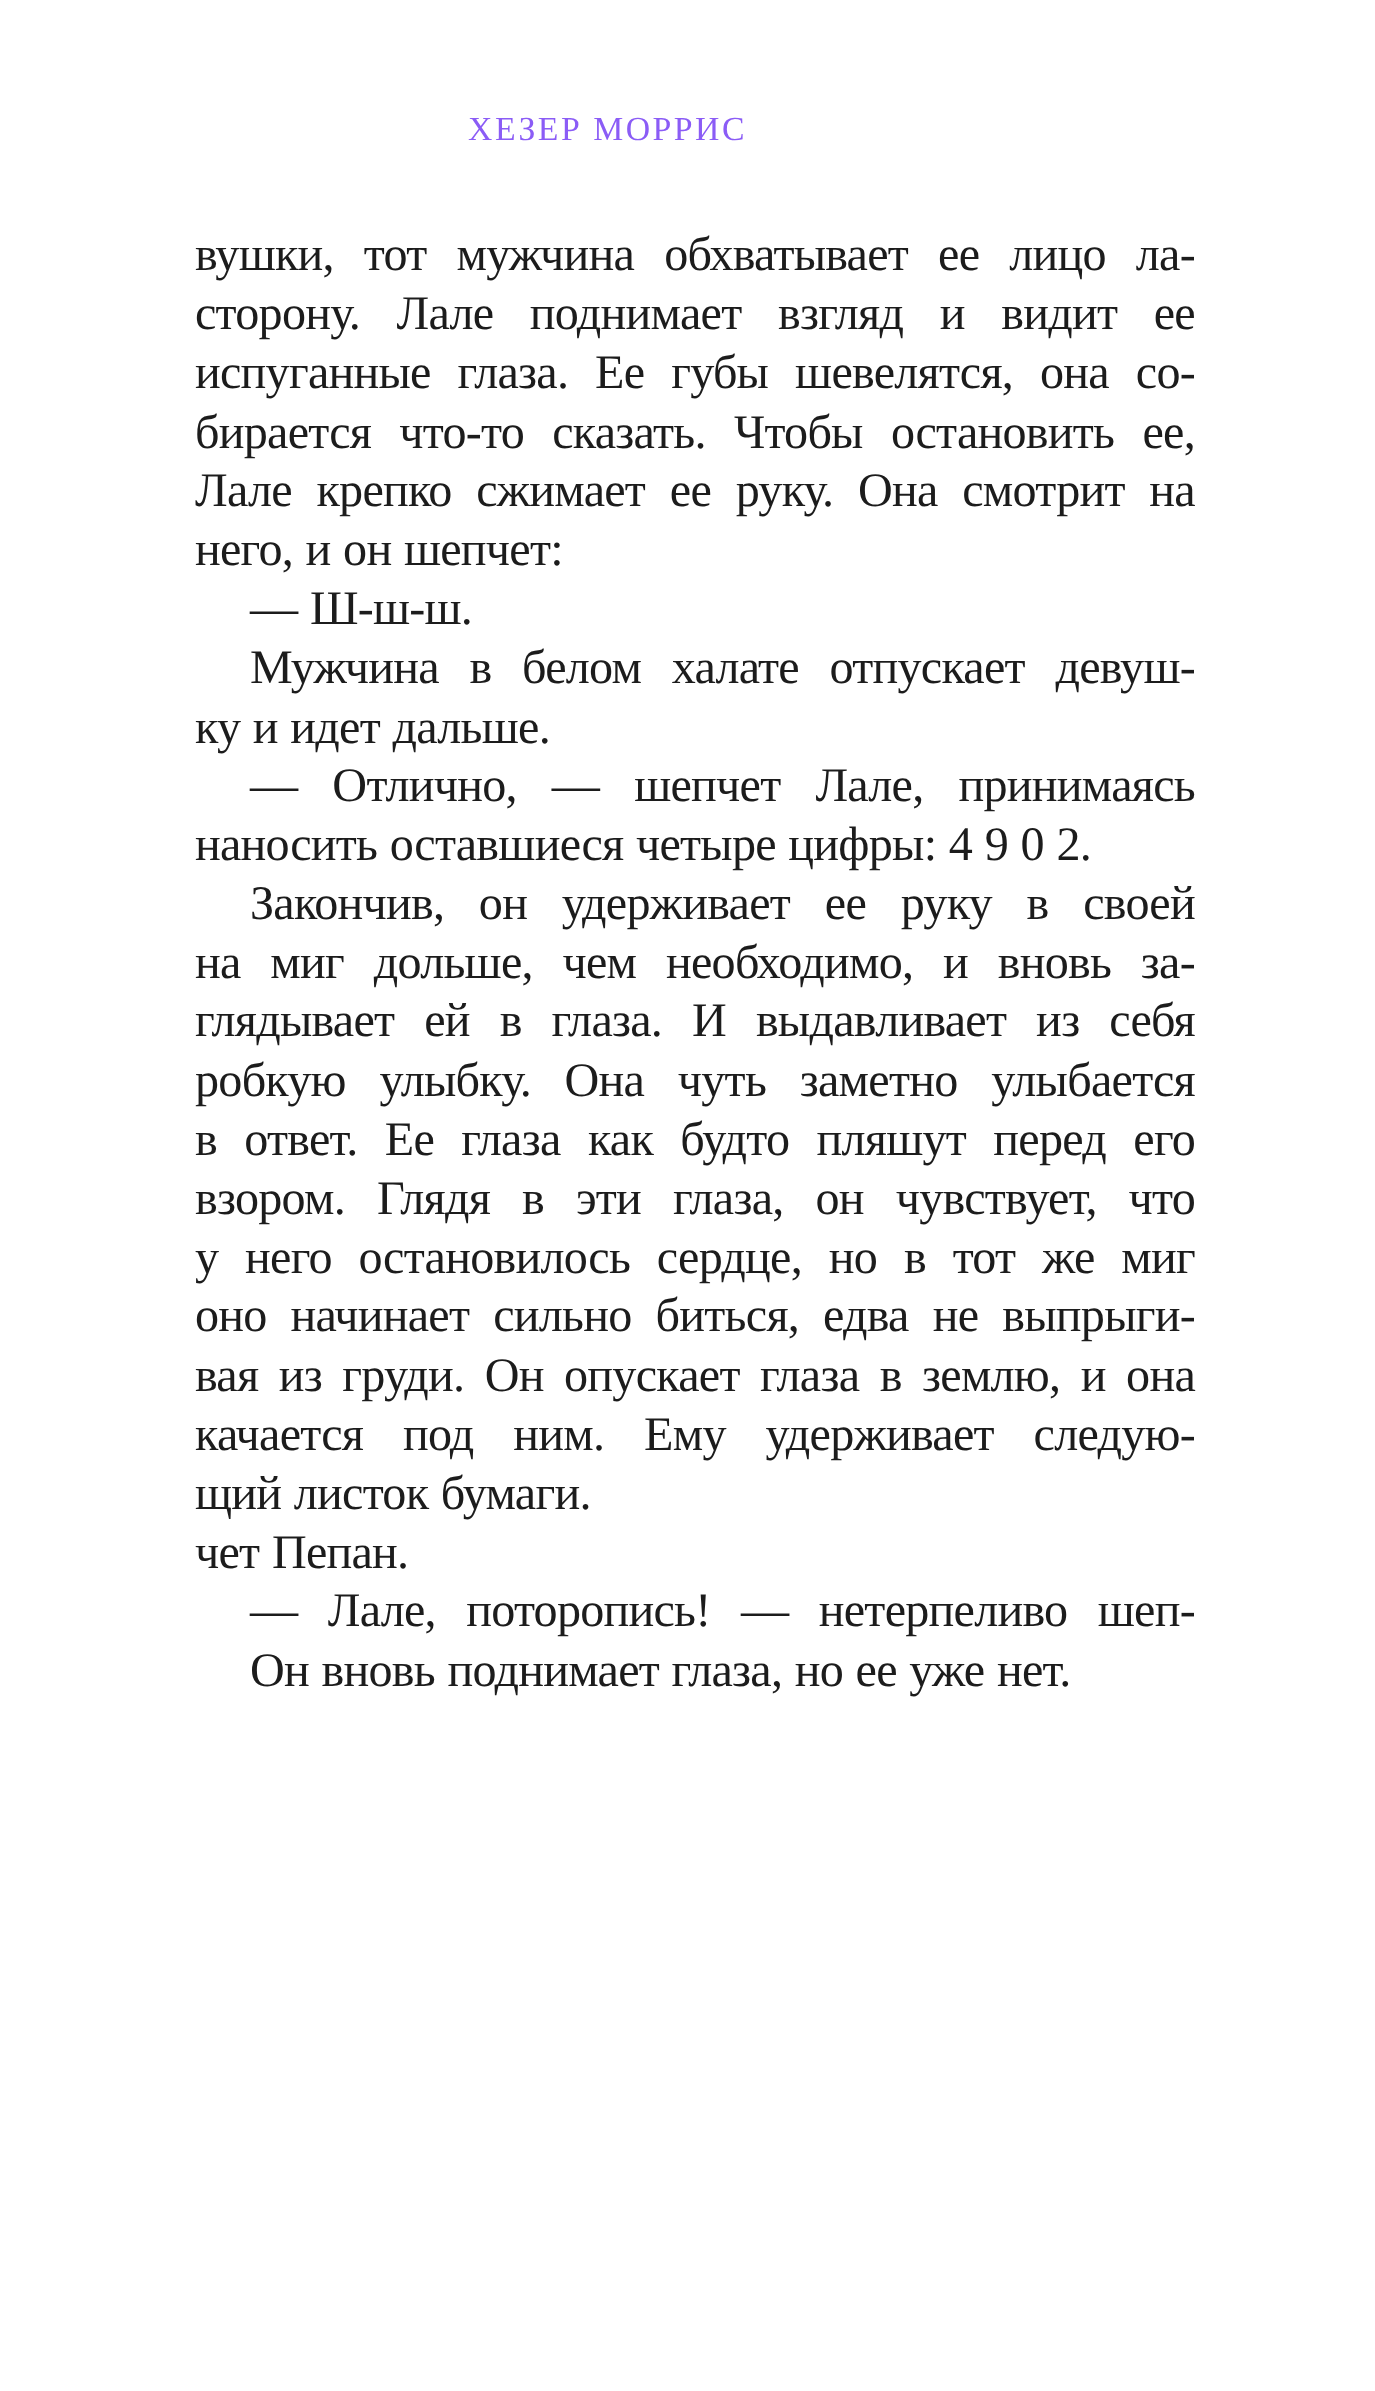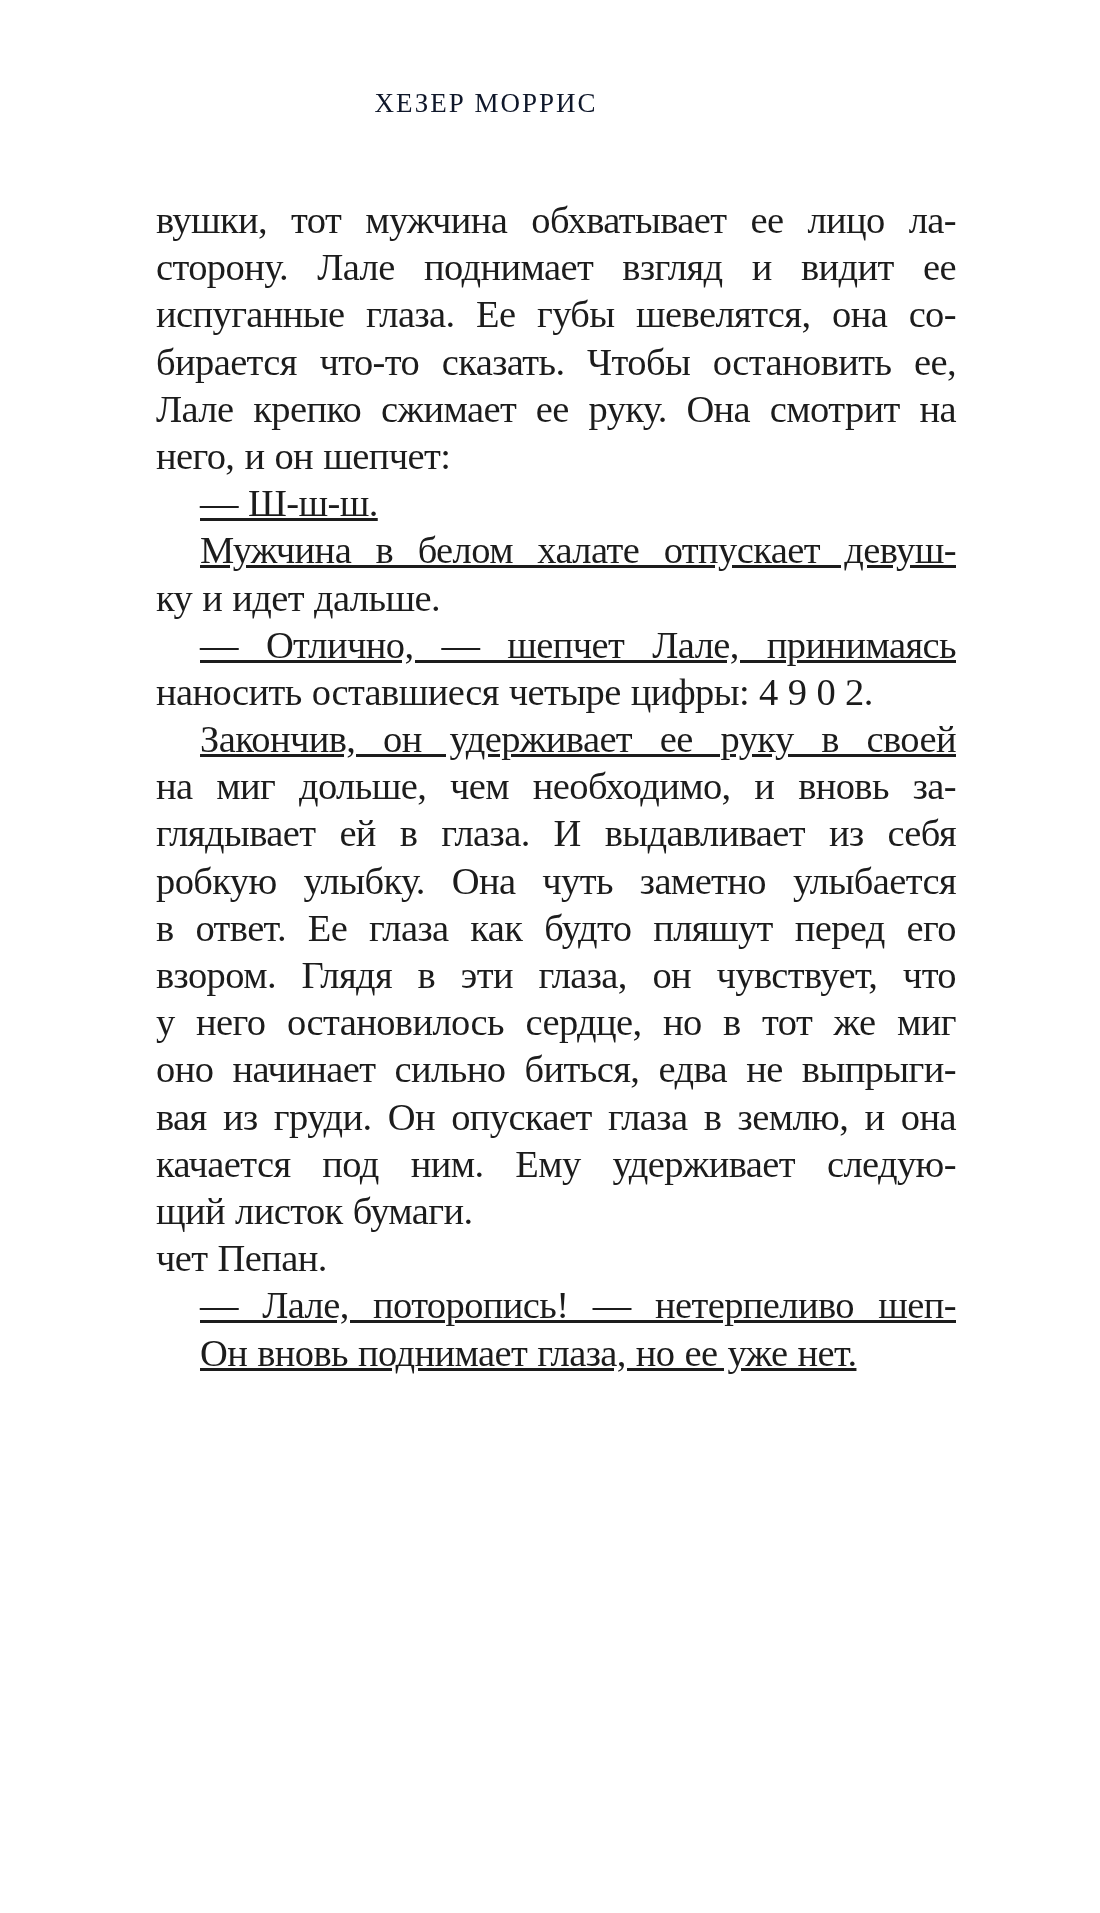--- a/index.html
+++ b/index.html
@@ -16,43 +16,41 @@
       font-family: "Liberation Serif", "DejaVu Serif", serif;
     }
     .running-header {
       position: absolute;
       top: 88px;
       left: 0;
       width: 972px;
       text-align: center;
       font-size: 27px;
       letter-spacing: 2px;
-      color: #0f172a;
+      color: #8b5cf6;
     }
     .page-body {
       position: absolute;
       top: 181px;
       left: 156px;
       width: 800px;
       font-size: 38.5px;
       line-height: 47.2px;
       letter-spacing: -0.6px;
       word-spacing: 1px;
-      margin-top: 16px;
     }
     .line {
       display: block;
       white-space: nowrap;
       text-align: justify;
       text-align-last: justify;
       height: 47.2px;
     }
     .line.indent {
       padding-left: 44px;
-      text-decoration: underline;
     }
     .line.last {
       text-align-last: left;
     }
   </style>
 </head>
 <body>
 
 <div>
   <div class="running-header">ХЕЗЕР МОРРИС</div>

